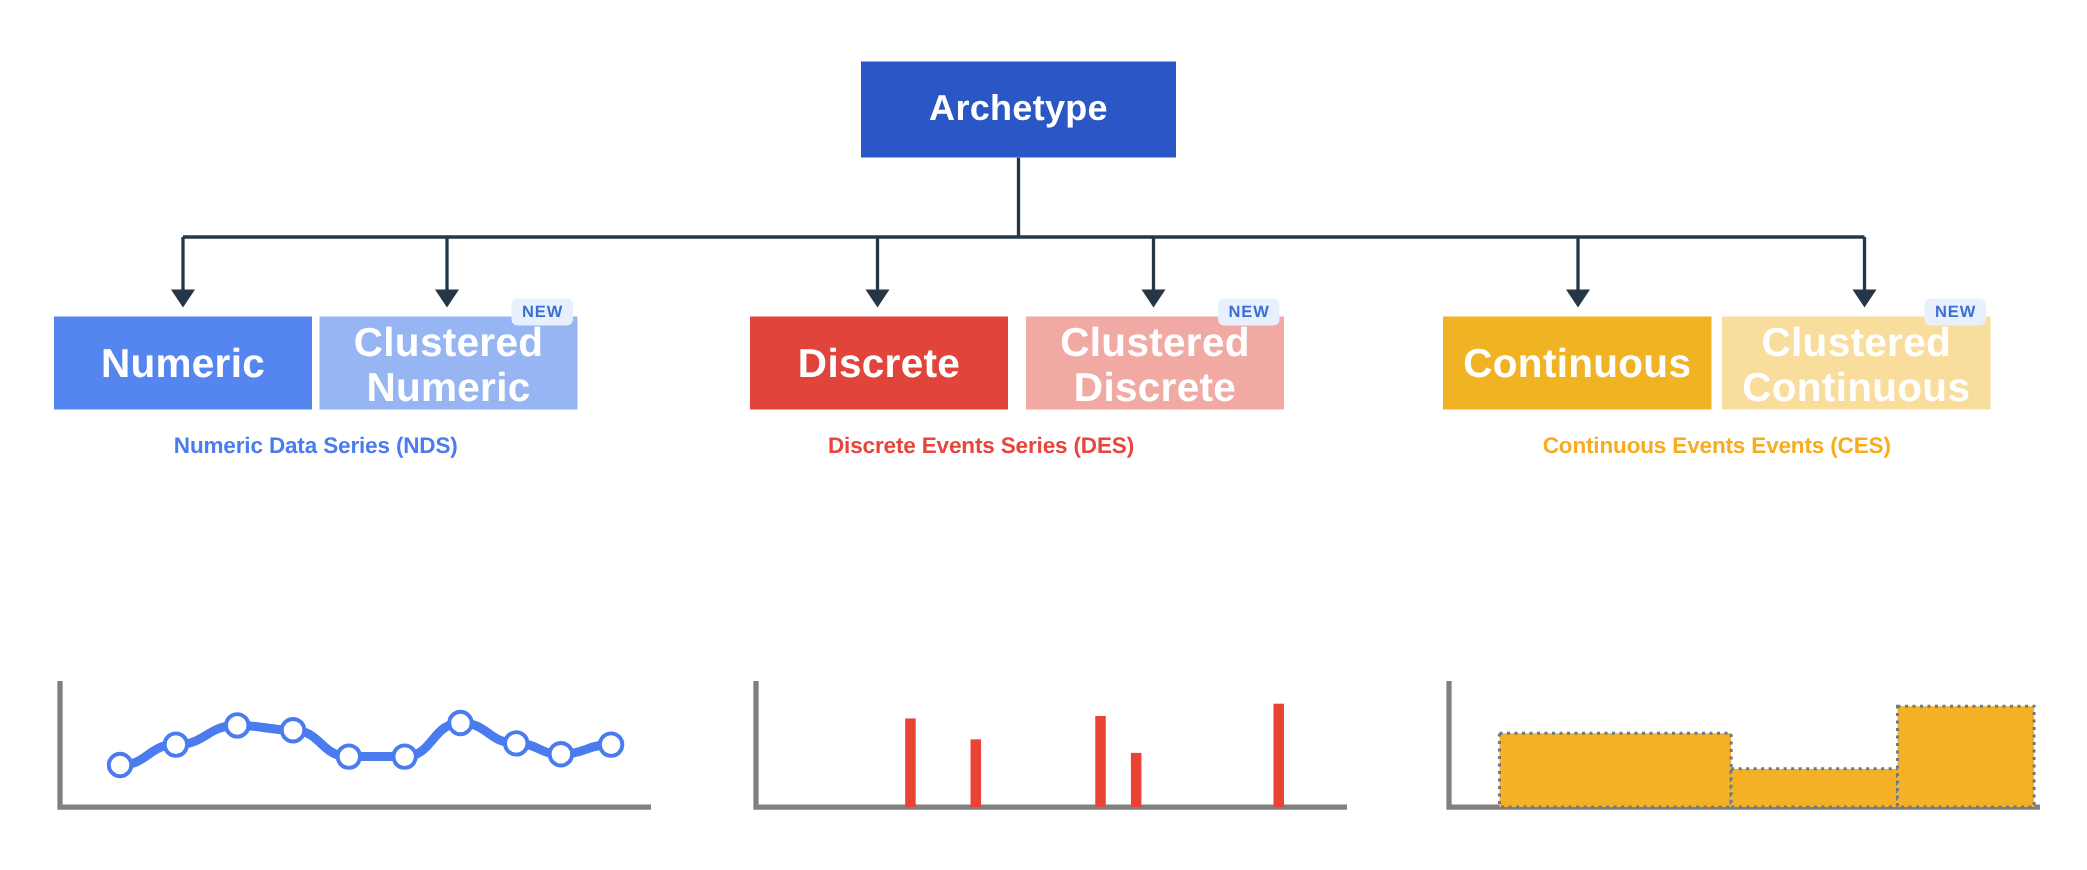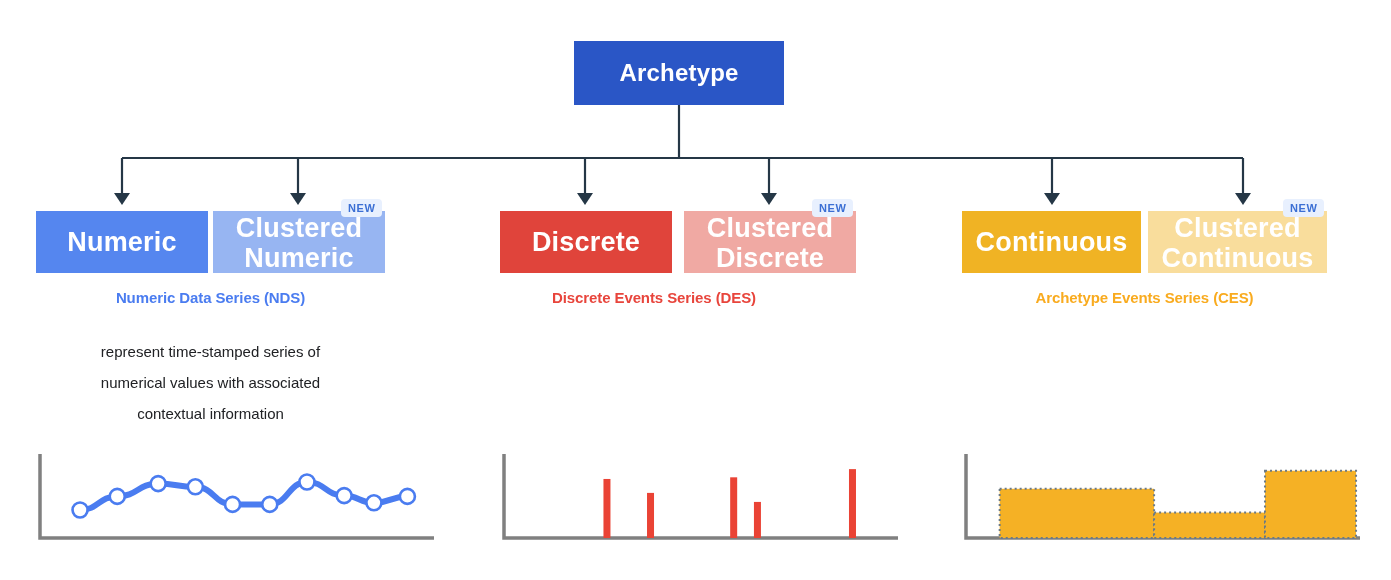--- a/index.html
+++ b/index.html
@@ -29,21 +29,21 @@
     position:absolute;
     background:#e8f0fe;color:#3b6fd4;
     font-size:11px;font-weight:bold;letter-spacing:.6px;
     padding:4px 7px 3px 7px;border-radius:4px;
     line-height:1;
   }
 
   
   .caption{position:absolute;text-align:center;}
   .caption .title{
-    font-size:15px;font-weight:bold;margin-bottom:30px;letter-spacing:-.1px;
+    font-size:15px;font-weight:bold;margin-bottom:7px;letter-spacing:-.1px;
   }
   .caption .desc{
     font-size:15px;color:#202124;line-height:31px;font-weight:normal;
   }
 
   
   .chart{position:absolute;}
 </style>
 </head>
 <body>
@@ -74,21 +74,20 @@
   <div id="branch-layer">
       <div class="node lvl2" style="left: 36px; top: 211px; width: 172px; height: 62px; background: rgb(85, 134, 239);">
         <span>Numeric</span>
       </div>
       <div class="node lvl2 two-line" style="left: 213px; top: 211px; width: 172px; height: 62px; background: rgb(151, 181, 242);">
         <span>Clustered<br>Numeric</span>
       </div>
       <div class="badge" style="left: 341px; top: 199px;">NEW</div>
       <div class="caption" style="left: 6px; top: 289px; width: 409px;">
         <div class="title" style="color: rgb(74, 124, 240);">Numeric Data Series (NDS)</div>
-        <div class="desc">represent time-stamped series of<br>numerical values with associated<br>contextual information</div>
       </div>
       <div class="chart" style="left: 36px; top: 444px; width: 400px; height: 100px;"><svg width="400" height="100" viewBox="0 0 400 100">
           <path d="M4 10 L4 94 L398 94" fill="none" stroke="#808080" stroke-width="3.5"></path>
           <path d="M44.040000000000006 66 C62.64000000000001 66,62.64000000000001 52.4,81.24000000000001 52.4 C101.70000000000002 52.4,101.70000000000002 39.599999999999994,122.16000000000001 39.599999999999994 C140.76000000000002 39.599999999999994,140.76000000000002 42.8,159.36 42.8 C177.96 42.8,177.96 60.4,196.56 60.4 C215.16 60.4,215.16 60.4,233.76 60.4 C252.36 60.4,252.36 38,270.96000000000004 38 C289.56000000000006 38,289.56000000000006 51.599999999999994,308.16 51.599999999999994 C323.04 51.599999999999994,323.04 58.8,337.92 58.8 C354.65999999999997 58.8,354.65999999999997 52.4,371.4 52.4" fill="none" stroke="#4a7cf0" stroke-width="6" stroke-linecap="round" stroke-linejoin="round"></path>
           <circle cx="44.040000000000006" cy="66" r="7.5" fill="#ffffff" stroke="#4a7cf0" stroke-width="2.6"></circle>
           <circle cx="81.24000000000001" cy="52.4" r="7.5" fill="#ffffff" stroke="#4a7cf0" stroke-width="2.6"></circle>
           <circle cx="122.16000000000001" cy="39.599999999999994" r="7.5" fill="#ffffff" stroke="#4a7cf0" stroke-width="2.6"></circle>
           <circle cx="159.36" cy="42.8" r="7.5" fill="#ffffff" stroke="#4a7cf0" stroke-width="2.6"></circle>
           <circle cx="196.56" cy="60.4" r="7.5" fill="#ffffff" stroke="#4a7cf0" stroke-width="2.6"></circle>
           <circle cx="233.76" cy="60.4" r="7.5" fill="#ffffff" stroke="#4a7cf0" stroke-width="2.6"></circle>
@@ -116,21 +115,21 @@
           <rect x="348.98" y="25.120000000000005" width="7" height="68.88" fill="#ea4335"></rect>
         </svg></div>
       <div class="node lvl2" style="left: 962px; top: 211px; width: 179px; height: 62px; background: rgb(240, 179, 36);">
         <span>Continuous</span>
       </div>
       <div class="node lvl2 two-line" style="left: 1148px; top: 211px; width: 179px; height: 62px; background: rgb(249, 221, 156);">
         <span>Clustered<br>Continuous</span>
       </div>
       <div class="badge" style="left: 1283px; top: 199px;">NEW</div>
       <div class="caption" style="left: 932px; top: 289px; width: 425px;">
-        <div class="title" style="color: rgb(249, 171, 31);">Archetype Events Series (CES)</div>
+        <div class="title" style="color: rgb(249, 171, 31);">Continuous Events Events (CES)</div>
       </div>
       <div class="chart" style="left: 962px; top: 444px; width: 400px; height: 100px;"><svg width="400" height="100" viewBox="0 0 400 100">
           <path d="M4 10 L4 94 L398 94" fill="none" stroke="#808080" stroke-width="3.5"></path>
           <rect x="37.660000000000004" y="44.800000000000004" width="154.44" height="49.199999999999996" fill="#f5b125" stroke="#6b7a86" stroke-width="2" stroke-dasharray="2 3"></rect>
           <rect x="192.1" y="68.58" width="110.88000000000002" height="25.419999999999998" fill="#f5b125" stroke="#6b7a86" stroke-width="2" stroke-dasharray="2 3"></rect>
           <rect x="302.98" y="26.760000000000005" width="91.07999999999998" height="67.24" fill="#f5b125" stroke="#6b7a86" stroke-width="2" stroke-dasharray="2 3"></rect>
         </svg></div>
     </div>
 
 </div>

